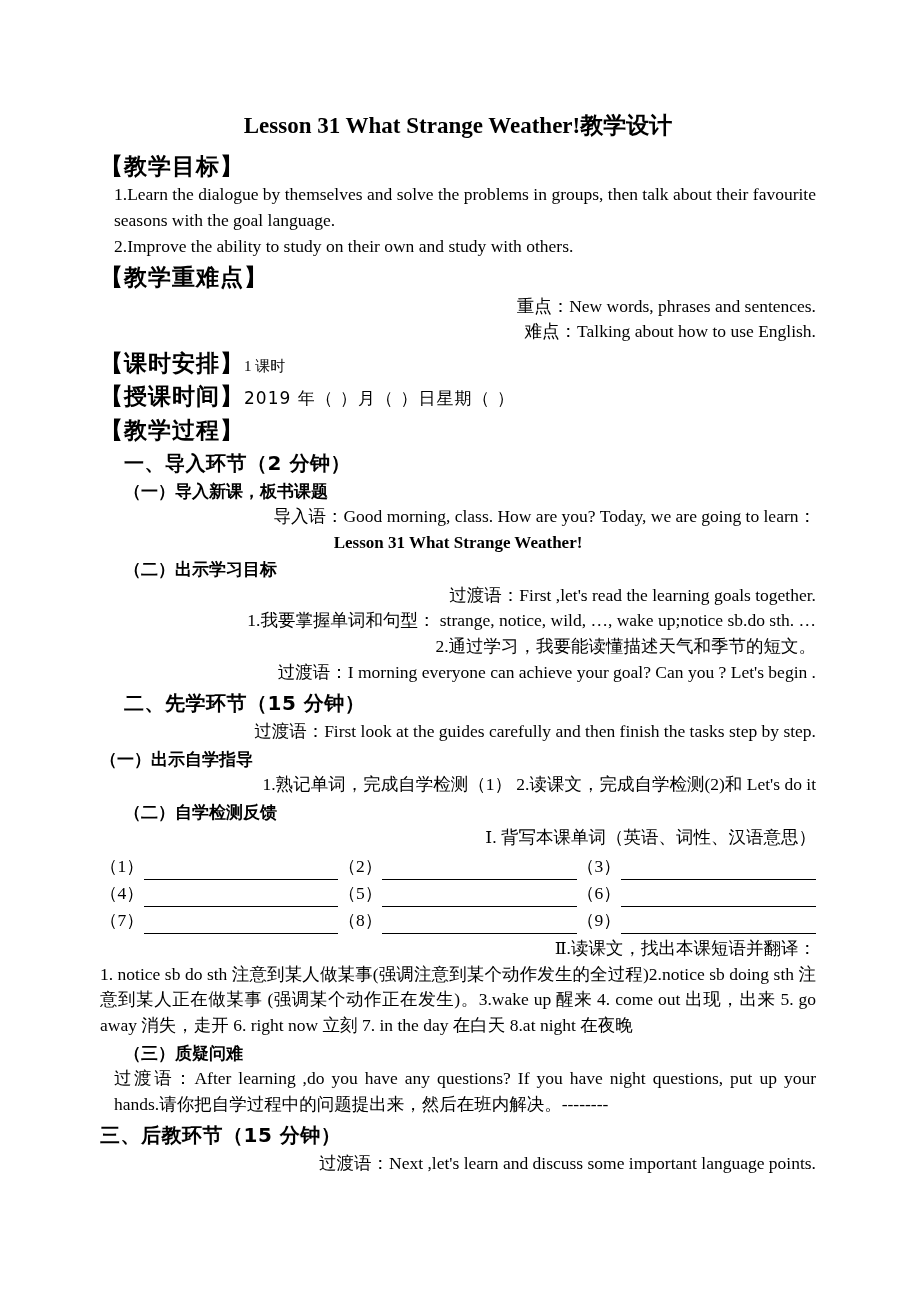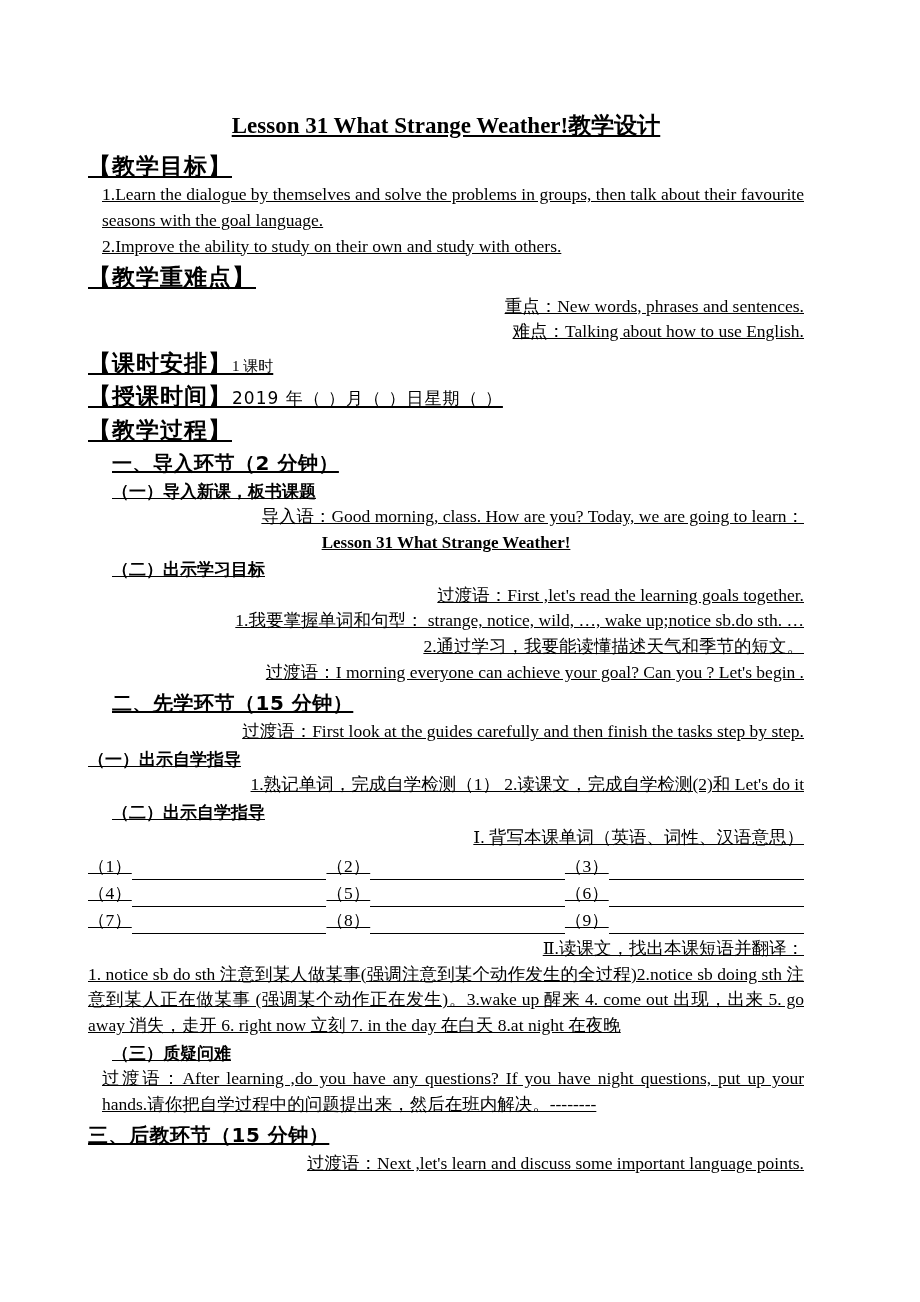--- a/index.html
+++ b/index.html
@@ -16,24 +16,23 @@
   }
   .page {
     position: relative;
     width: 920px;
     height: 1302px;
     padding: 0;
     box-sizing: border-box;
   }
   .content {
     position: absolute;
-    left: 88px;
+    left: 100px;
     top: 112px;
     width: 716px;
-    text-decoration: underline;
   }
 
   
   .doc-title {
     text-align: center;
     font-weight: bold;
     font-size: 23px;
     letter-spacing: 0px;
     margin: 0 0 10px 0;
     line-height: 1.25;
@@ -170,21 +169,21 @@
     <p class="indent3">过渡语：I morning everyone can achieve your goal? Can you ? Let's begin .</p>
 
     <div class="sec-head ind">二、先学环节（15 分钟）</div>
 
     <p class="indent3">过渡语：First look at the guides carefully and then finish the tasks step by step.</p>
 
     <div class="sub-head">（一）出示自学指导</div>
 
     <p class="indent3">1.熟记单词，完成自学检测（1）  2.读课文，完成自学检测(2)和 Let's do it</p>
 
-    <div class="sub-head ind">（二）出示自学指导</div>
+    <div class="sub-head ind">（二）自学检测反馈</div>
 
     <p>Ⅰ. 背写本课单词（英语、词性、汉语意思）</p>
 
     <table class="blank-grid">
       <tbody>
           <tr>
         <td class="bnum">（1）</td>
         <td class="bline col-a"></td>
         <td class="gap"></td>
         <td class="bnum">（2）</td>

